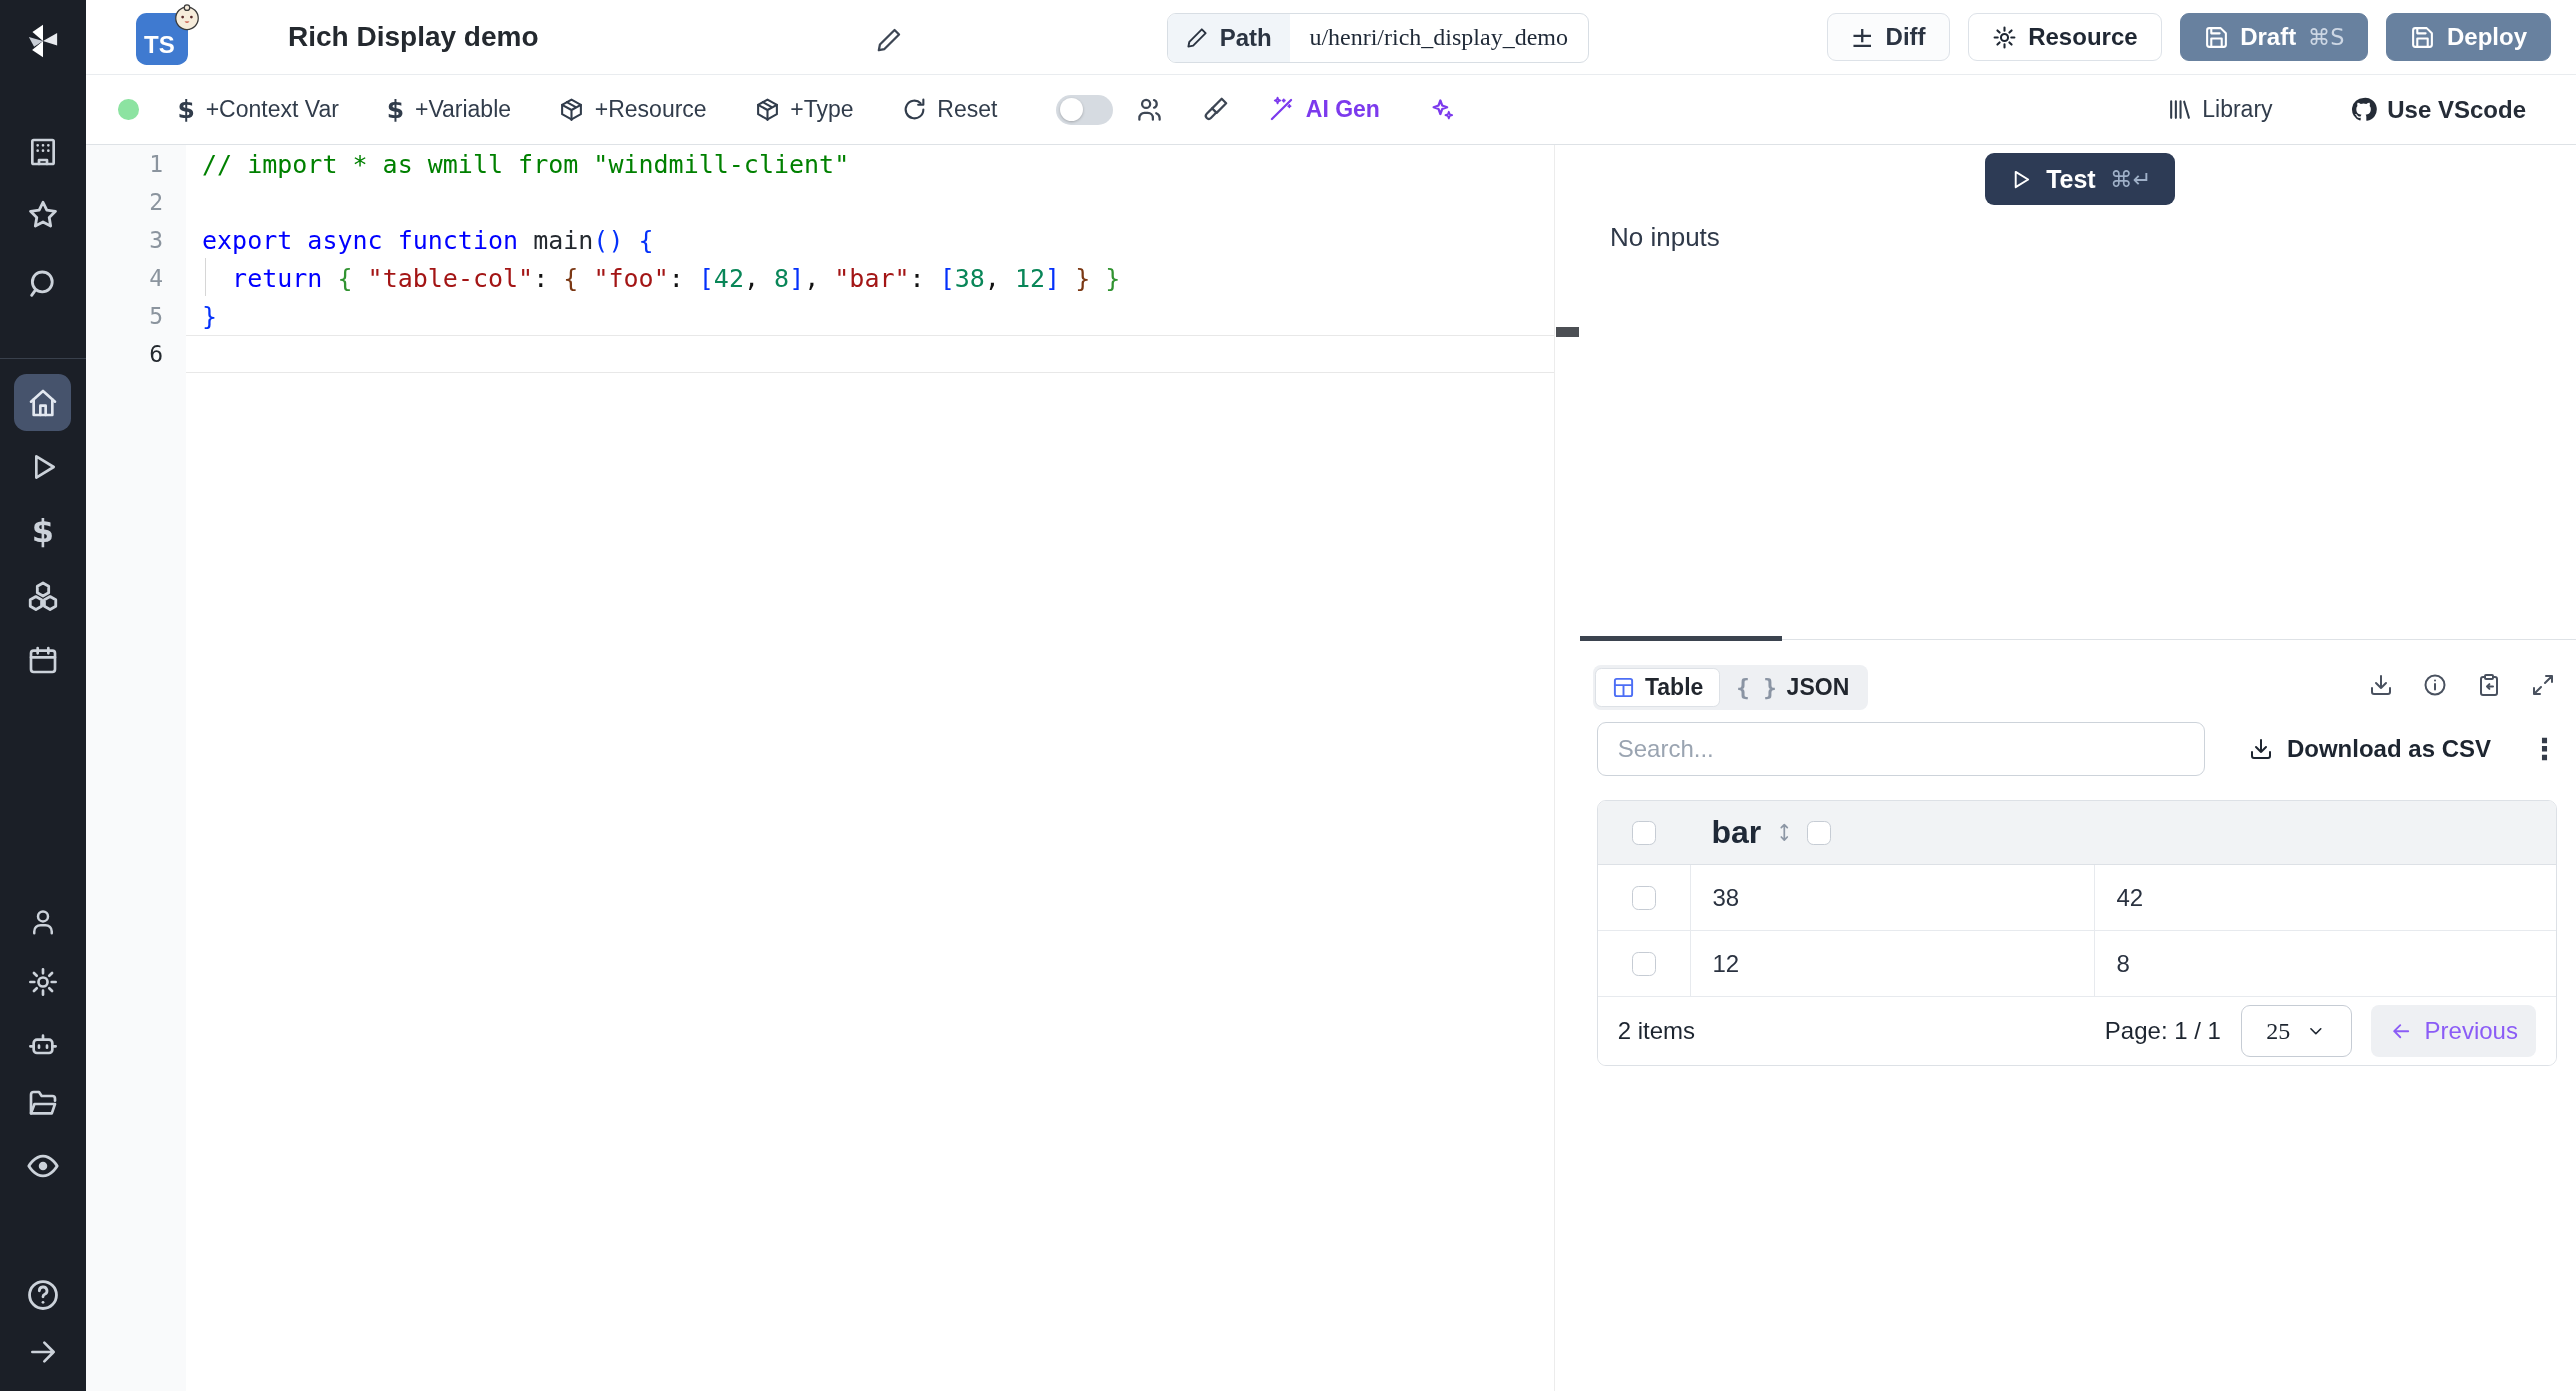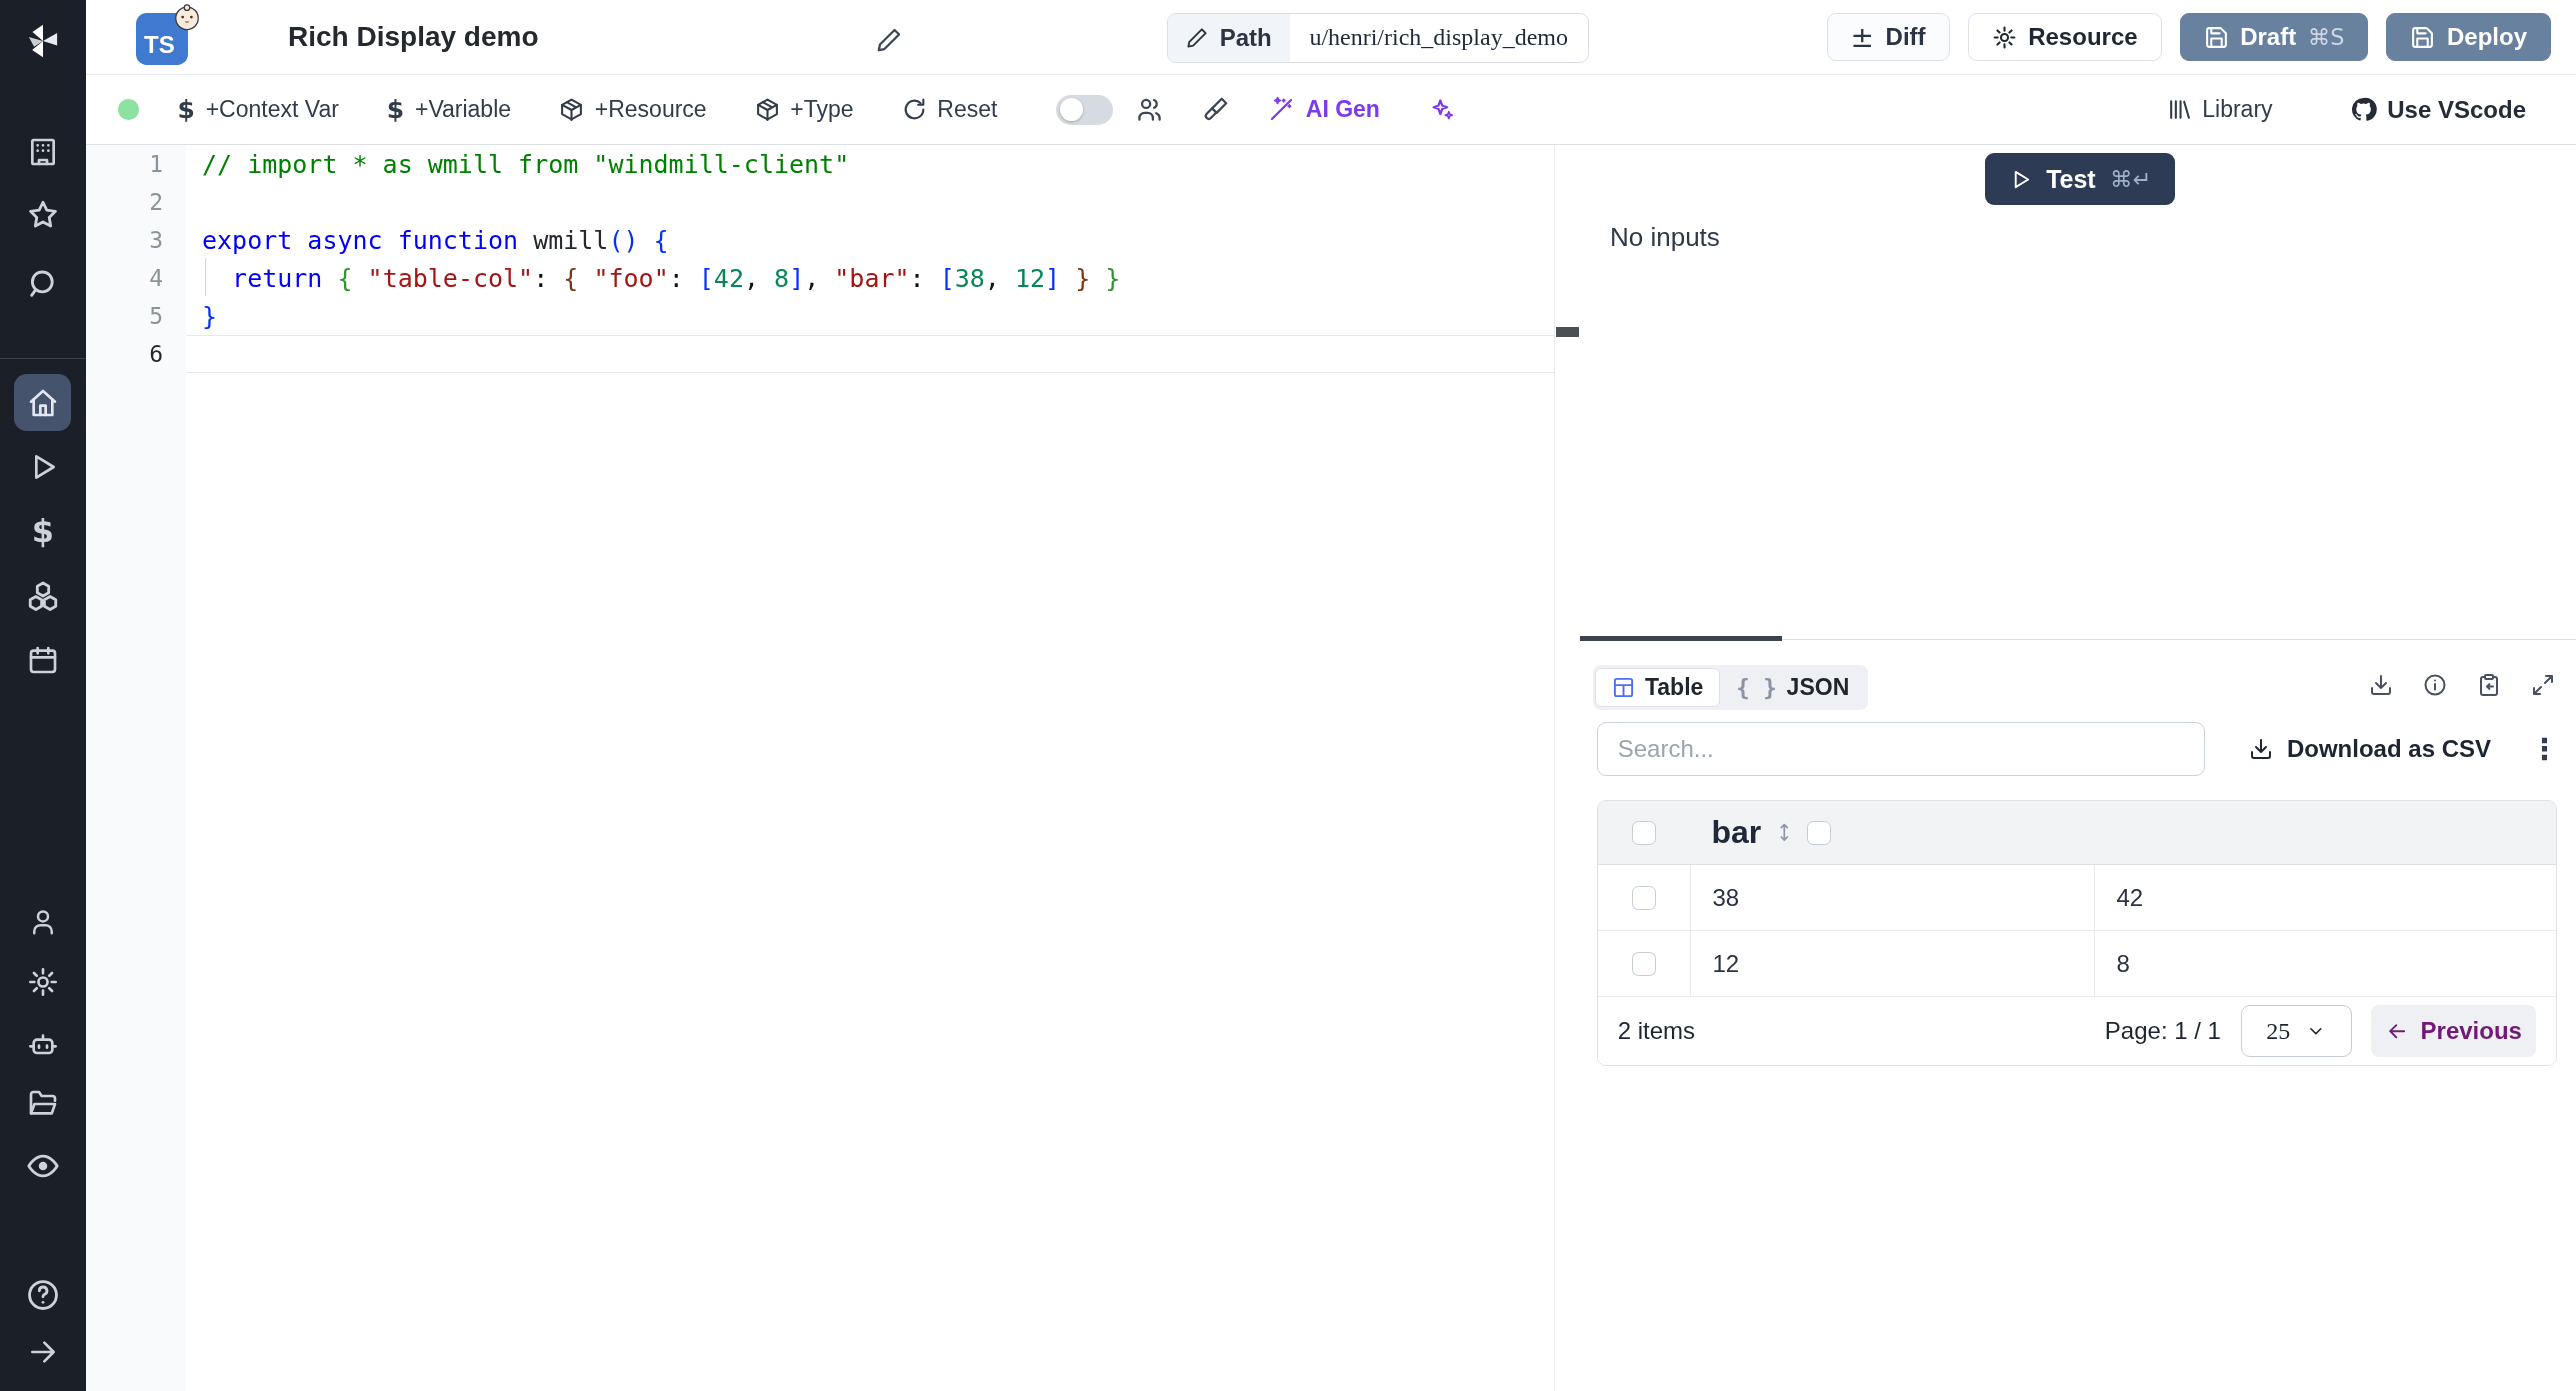--- a/index.html
+++ b/index.html
@@ -99,21 +99,21 @@
   .trow .c-bar, .trow .c-foo { border-left:0.9px solid #e7eaee; }
   .col-label { font-size:32px; font-weight:bold; color:#1f2937; }
   .cell-val { font-size:24px; color:#2a3240; }
   .checkbox { width:24px; height:24px; border:1.8px solid #c6ccd4; border-radius:6.3px; background:#fff; }
   .sort-ic { color:#8d97a5; }
   .tfoot { height:68px; display:flex; align-items:center; padding:0 19.7px; background:#fff; }
   .items-count { font-size:24px; color:#1d2530; }
   .foot-right { margin-left:auto; display:flex; align-items:center; gap:19.7px; }
   .page-label { font-size:24px; color:#1d2530; }
   .page-select { width:111px; height:52px; border:1.8px solid #c6ccd4; border-radius:9px; display:flex; align-items:center; justify-content:center; gap:16px; font-size:24px; color:#1d2530; background:#fff;font-family:Liberation Serif, serif; }
-  .prev-btn { width:165px; height:52px; background:#eef0f3; border-radius:8px; display:flex; align-items:center; justify-content:center; gap:12.5px; font-size:24px; font-weight:700; color:#701a75; }
+  .prev-btn { width:165px; height:52px; background:#eef0f3; border-radius:8px; display:flex; align-items:center; justify-content:center; gap:12.5px; font-size:24px; font-weight:400; color:#8b5cf6; }
 </style>
 </head>
 <body>
 
 <div class="sidebar">
   <div class="sb-item" style="top:41px">
     <svg width="39" height="39" viewBox="0 0 24 24">
       <g fill="#ffffff">
         <path d="M12 12 L12 2 L5.5 6.5 Z"></path>
         <path d="M12 12 L20.7 7 L20.7 14.8 Z" fill="#e8eaee"></path>
@@ -356,21 +356,21 @@
       <div class="code-line">
         <span class="ln">1</span>
         <span class="code"><span class="tk-comment">// import * as wmill from "windmill-client"</span></span>
       </div>
       <div class="code-line">
         <span class="ln">2</span>
         <span class="code"></span>
       </div>
       <div class="code-line">
         <span class="ln">3</span>
-        <span class="code"><span class="tk-kw">export async function</span><span class="tk-pl"> </span><span class="tk-fn">wmill</span><span class="tk-br1">()</span><span class="tk-pl"> </span><span class="tk-br1">{</span></span>
+        <span class="code"><span class="tk-kw">export async function</span><span class="tk-pl"> </span><span class="tk-fn">main</span><span class="tk-br1">()</span><span class="tk-pl"> </span><span class="tk-br1">{</span></span>
       </div>
       <div class="code-line">
         <span class="ln">4</span>
         <span class="code"><span class="tk-pl">  </span><span class="tk-kw">return</span><span class="tk-pl"> </span><span class="tk-br2">{</span><span class="tk-pl"> </span><span class="tk-str">"table-col"</span><span class="tk-pl">: </span><span class="tk-br3">{</span><span class="tk-pl"> </span><span class="tk-str">"foo"</span><span class="tk-pl">: </span><span class="tk-br1">[</span><span class="tk-num">42</span><span class="tk-pl">, </span><span class="tk-num">8</span><span class="tk-br1">]</span><span class="tk-pl">, </span><span class="tk-str">"bar"</span><span class="tk-pl">: </span><span class="tk-br1">[</span><span class="tk-num">38</span><span class="tk-pl">, </span><span class="tk-num">12</span><span class="tk-br1">]</span><span class="tk-pl"> </span><span class="tk-br3">}</span><span class="tk-pl"> </span><span class="tk-br2">}</span></span>
       </div>
       <div class="code-line">
         <span class="ln">5</span>
         <span class="code"><span class="tk-br1">}</span></span>
       </div>
       <div class="code-line current">

